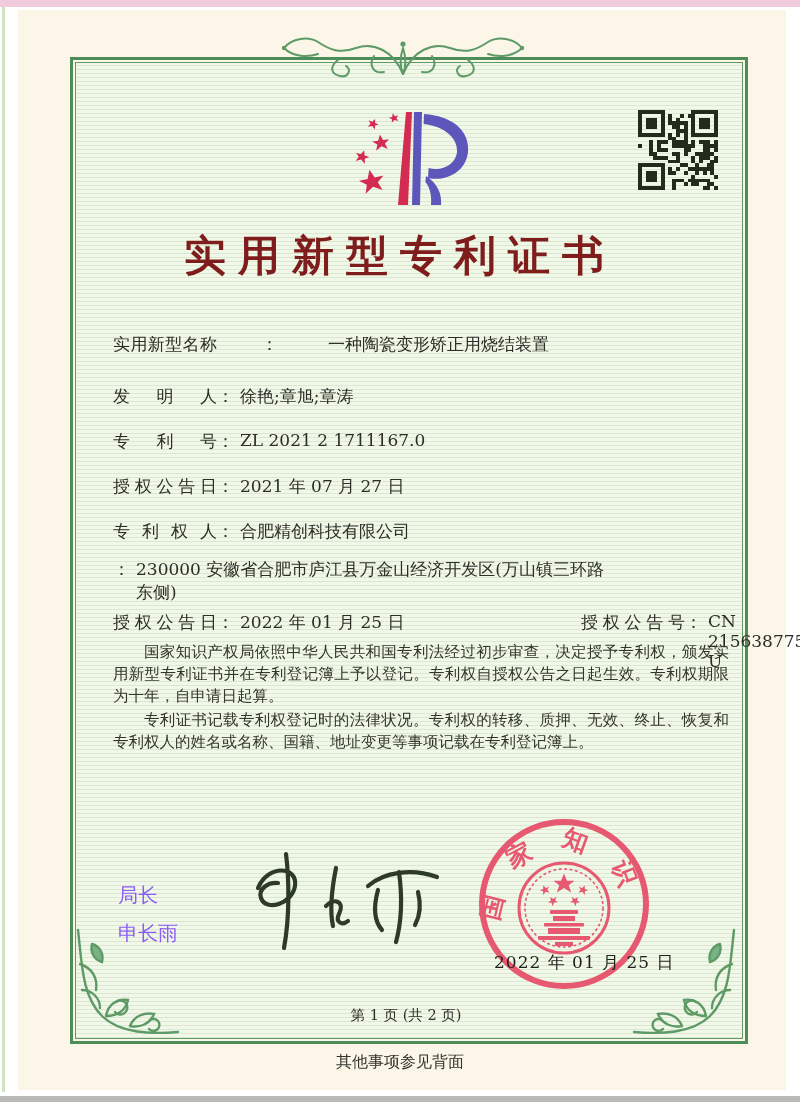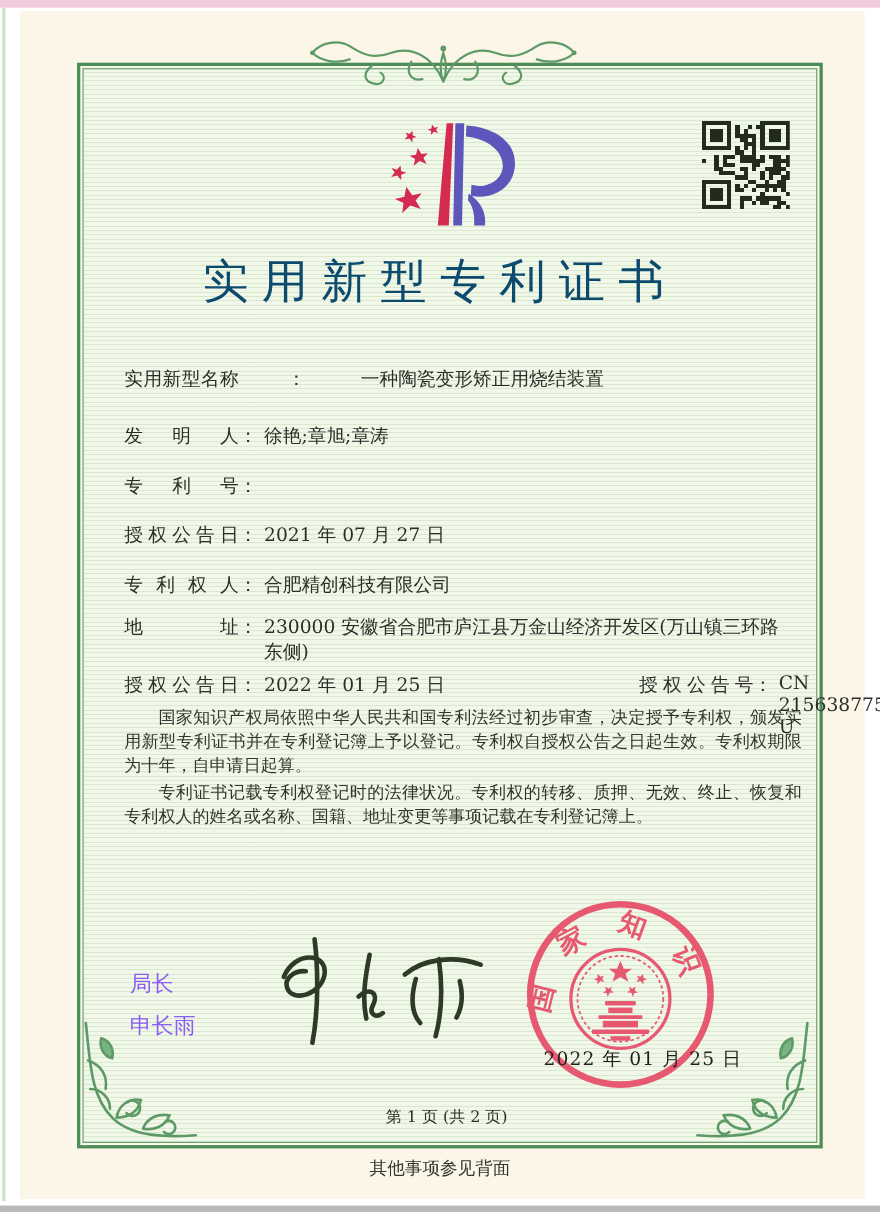--- a/index.html
+++ b/index.html
@@ -13,21 +13,21 @@
   .paper{position:absolute;left:18px;top:10px;width:768px;height:1080px;background:#fbf6e8;}
   
   .frame{position:absolute;left:70px;top:57px;width:672px;height:981px;border:3px solid #4d8d58;}
   .frame-inner{position:absolute;inset:2px;border:1px solid #5d9a66;
     background:
       repeating-linear-gradient(0deg, rgba(130,180,105,0.22) 0px, rgba(130,180,105,0.22) 1px, transparent 1px, transparent 4px),
       #f2f8e9;}
   .ornament{position:absolute;pointer-events:none;}
   
   .cert-no{position:absolute;left:103px;top:110px;font-size:17px;letter-spacing:2px;color:#2b2b26;}
-  .title{position:absolute;left:0;top:228px;width:800px;text-align:center;font-size:42px;font-weight:400;letter-spacing:12px;color:#0c4a6e;}
+  .title{position:absolute;left:0;top:228px;width:800px;text-align:center;font-size:42px;font-weight:700;letter-spacing:12px;color:#7f1d1d;}
   .qr{position:absolute;left:638px;top:110px;width:80px;height:80px;}
   .logo{position:absolute;left:346px;top:110px;width:128px;height:100px;}
   .f-row{position:absolute;left:113px;display:flex;font-size:17px;color:#2d2d28;}
   .f-label{width:104px;text-align:justify;text-align-last:justify;flex:0 0 104px;}
   .f-colon{flex:0 0 auto;}
   .f-value{margin-left:6px;white-space:pre-wrap;}
   .addr .f-value{width:478px;}
   .grant-right{position:absolute;left:468px;top:0;display:flex;}
   .body-par{position:absolute;left:113px;width:616px;font-size:15.5px;line-height:22px;color:#33352c;text-align:justify;}
   .body-par p{margin:0 0 2px 0;text-indent:2em;}
@@ -351,33 +351,33 @@
     <span class="f-value">一种陶瓷变形矫正用烧结装置</span>
   </div>
   <div class="f-row" style="top:385px;">
     <span class="f-label">发明人</span>
       <span class="f-colon">：</span>
     <span class="f-value">徐艳;章旭;章涛</span>
   </div>
   <div class="f-row" style="top:430px;">
     <span class="f-label">专利号</span>
       <span class="f-colon">：</span>
+    <span class="f-value">ZL 2021 2 1711167.0</span>
   </div>
   <div class="f-row" style="top:475px;">
     <span class="f-label">授权公告日</span>
       <span class="f-colon">：</span>
     <span class="f-value">2021 年 07 月 27 日</span>
   </div>
   <div class="f-row" style="top:520px;">
     <span class="f-label">专利权人</span>
       <span class="f-colon">：</span>
     <span class="f-value">合肥精创科技有限公司</span>
   </div>
   <div class="f-row addr" style="top:558px;">
-    <span class="f-label">地址</span>
       <span class="f-colon">：</span>
     <span class="f-value">230000 安徽省合肥市庐江县万金山经济开发区(万山镇三环路东侧)</span>
   </div>
   <div class="f-row" style="top:611px;width:616px;">
     <span class="f-label">授权公告日</span>
       <span class="f-colon">：</span>
     <span class="f-value">2022 年 01 月 25 日</span>
     <span class="grant-right">
       <span class="f-label">授权公告号</span>
         <span class="f-colon">：</span>

